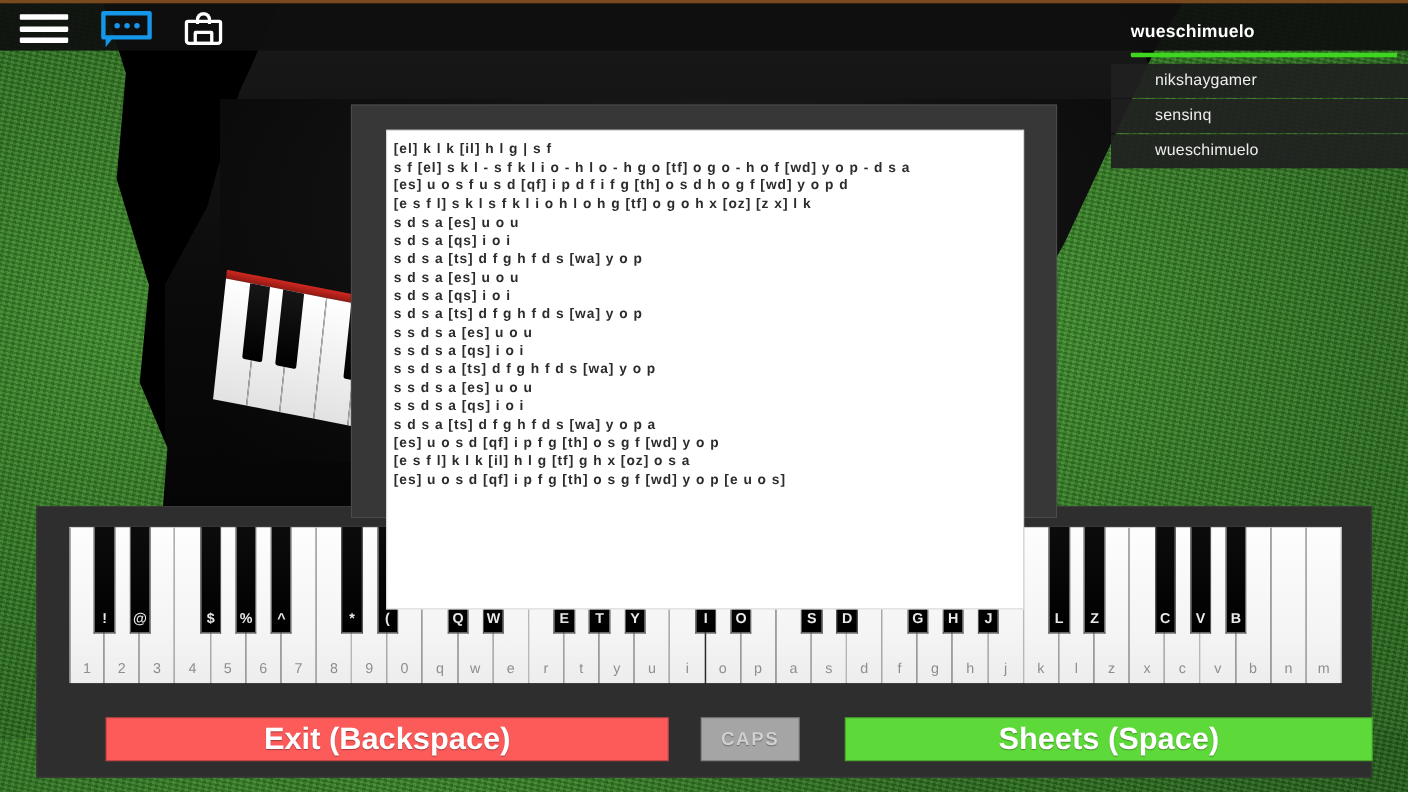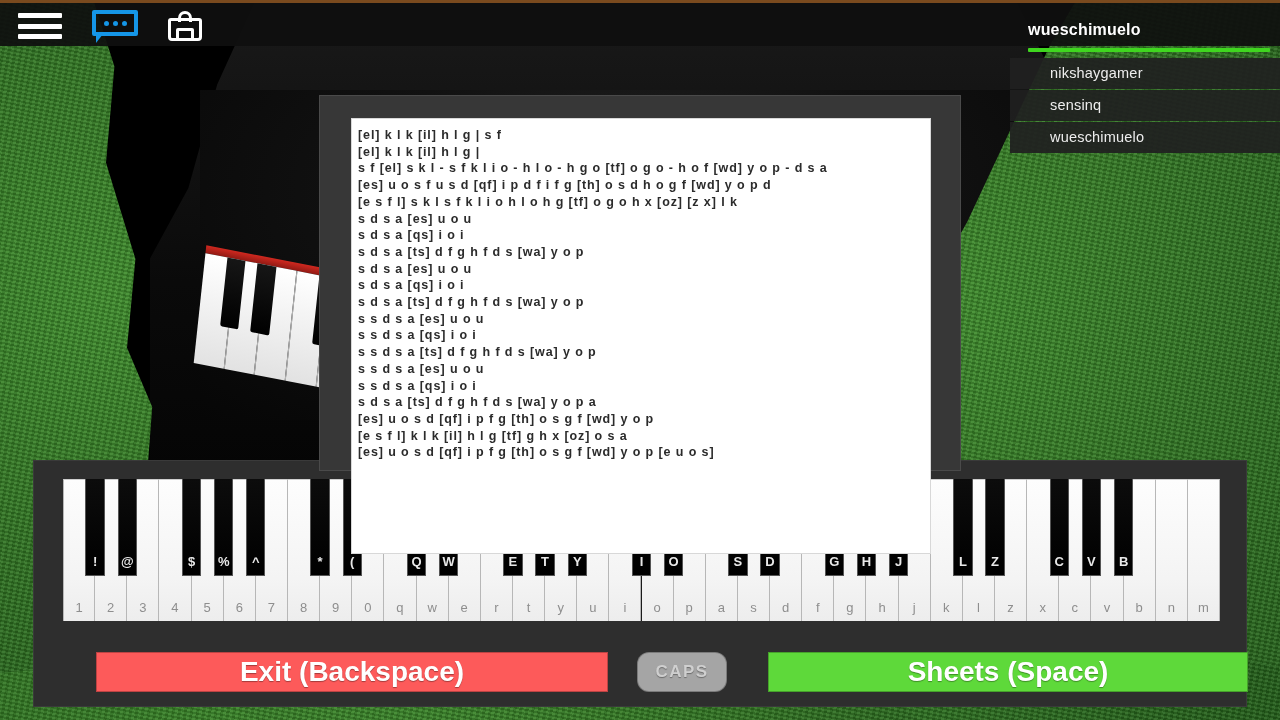--- a/index.html
+++ b/index.html
@@ -112,21 +112,21 @@
   .blabel { position:absolute; bottom:6px; left:0; width:100%; text-align:center;
             font-size:13px; font-weight:bold; color:#e8e8e8; }
 
   
   #actions { position:absolute; left:28px; bottom:14px; width:1157px; height:40px; }
   .btn { position:absolute; top:0; height:40px; display:flex; align-items:center; justify-content:center;
          font-size:28px; font-weight:bold; color:#fff; cursor:pointer;
          text-shadow:0 1px 1px rgba(0,0,0,.35); border:1px solid rgba(0,0,0,.25); }
   #btn-exit   { left:34px;  width:512px; background:#fd5a5a; }
   #btn-caps   { left:575px; width:90px;  background:#a5a5a5; color:#cfcfcf; font-size:17px;
-                letter-spacing:1.5px;border-radius:12px; }
+                letter-spacing:1.5px; }
   #btn-sheets { left:706px; width:480px; background:#5ed93a; }
 </style>
 </head>
 <body>
 
 <div id="scene">
   <div class="piano-body pb-mid"></div>
   <div class="piano-body pb-left"></div>
   <div class="piano-body pb-right"></div>
   <div class="cavity"></div>
@@ -197,21 +197,20 @@
   <div class="pl-rows" id="pl-rows">
       <div class="pl-row">nikshaygamer</div>
       <div class="pl-row">sensinq</div>
       <div class="pl-row">wueschimuelo</div>
     </div>
 </div>
 
 <div id="sheet-dialog">
   <div id="sheet-paper">
       <div class="sheet-line">[el] k l k [il] h l g | s f</div>
-      <div class="sheet-line">[el] k l k [il] h l g |</div>
       <div class="sheet-line">s f [el] s k l - s f k l i o - h l o - h g o [tf] o g o - h o f [wd] y o p - d s a</div>
       <div class="sheet-line">[es] u o s f u s d [qf] i p d f i f g [th] o s d h o g f [wd] y o p d</div>
       <div class="sheet-line">[e s f l] s k l s f k l i o h l o h g [tf] o g o h x [oz] [z x] l k</div>
       <div class="sheet-line">s d s a [es] u o u</div>
       <div class="sheet-line">s d s a [qs] i o i</div>
       <div class="sheet-line">s d s a [ts] d f g h f d s [wa] y o p</div>
       <div class="sheet-line">s d s a [es] u o u</div>
       <div class="sheet-line">s d s a [qs] i o i</div>
       <div class="sheet-line">s d s a [ts] d f g h f d s [wa] y o p</div>
       <div class="sheet-line">s s d s a [es] u o u</div>

